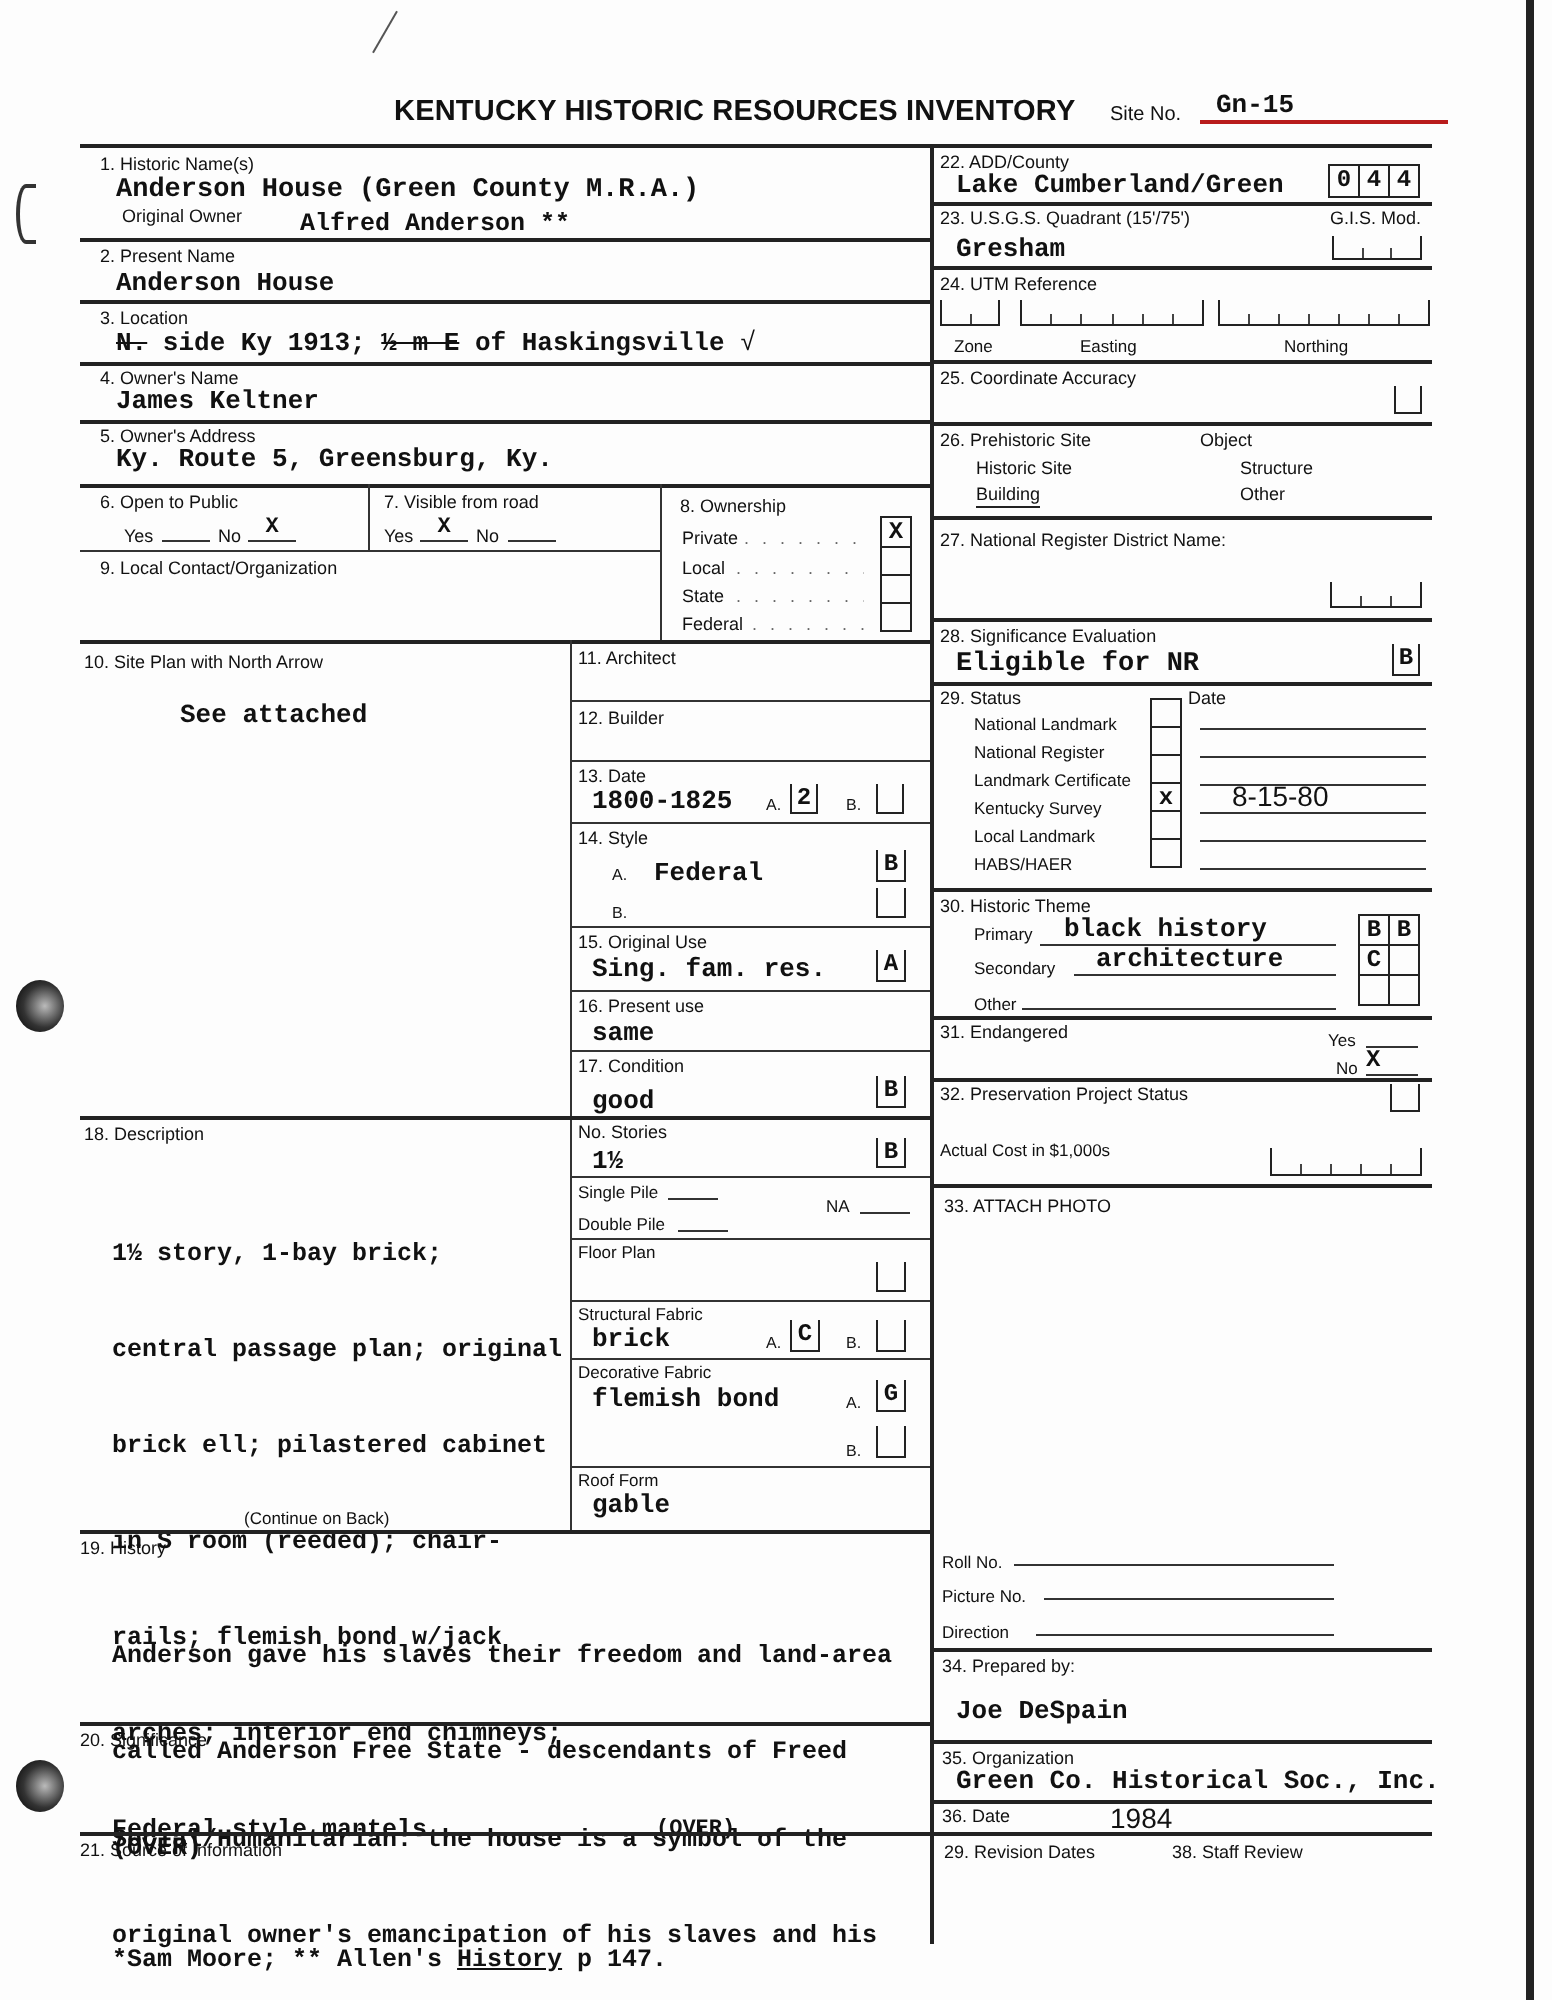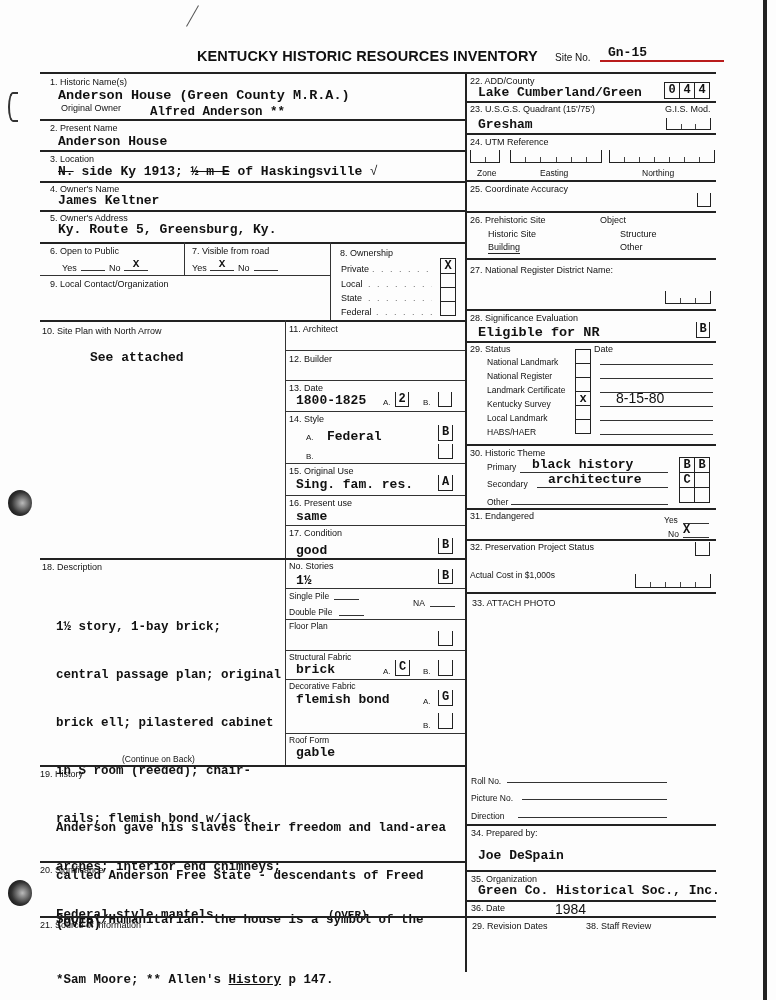--- a/index.html
+++ b/index.html
@@ -201,20 +201,21 @@
   <div class="mono-block" style="left:56px;top:788px;">
     <span class="line">Anderson gave his slaves their freedom and land-area</span>
     <span class="line">called Anderson Free State - descendants of Freed</span>
     <span class="line">(OVER)</span>
   </div>
   <div class="hline" style="left:40px;top:861px;width:425px;"></div>
 
   <div class="lbl" style="left:40px;top:865px;">20. Significance</div>
   <div class="mono-block" style="left:56px;top:880px;">
     <span class="line">Social/Humanitarian: the house is a symbol of the</span>
+    <span class="line">original owner's emancipation of his slaves and his</span>
   </div>
   <div class="val" style="left:328px;top:909px;font-size:11px;">(OVER)</div>
   <div class="hline" style="left:40px;top:916px;width:425px;"></div>
 
   <div class="lbl" style="left:40px;top:920px;">21. Source of Information</div>
   <div class="mono-block" style="left:56px;top:940px;">
     <span class="line"><span>*Sam Moore; ** Allen's </span><span class="underline">History</span><span> p 147.</span></span>
     
     
   </div>

